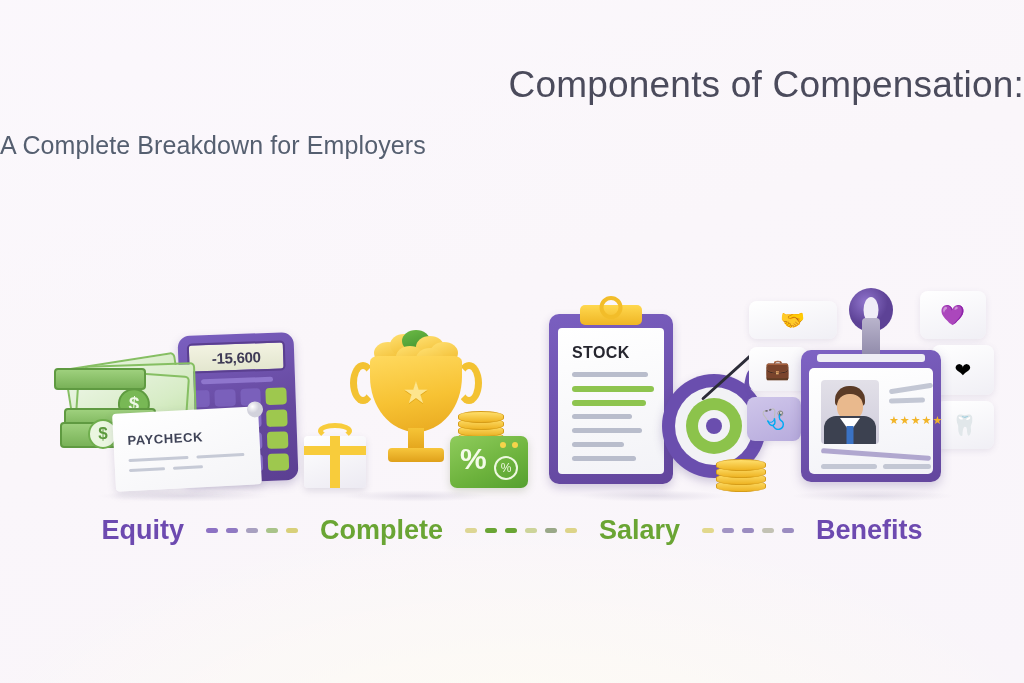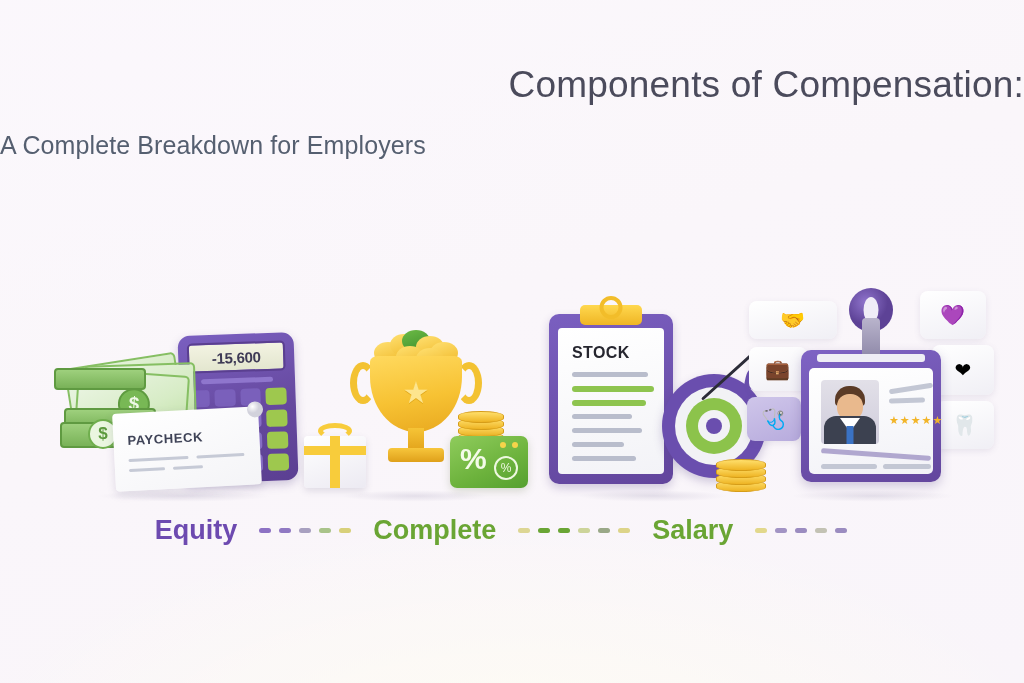--- a/index.html
+++ b/index.html
@@ -428,15 +428,16 @@
         <i class="dash" style="background: rgb(221, 212, 137);"></i>
     </span>
     <span class="lbl" style="color: rgb(106, 165, 52);">Salary</span>
     <span class="conn">
       <i class="dash" style="background: rgb(226, 216, 140);"></i>
         <i class="dash" style="background: rgb(162, 148, 196);"></i>
       <i class="dash" style="background: rgb(155, 140, 192);"></i>
         <i class="dash" style="background: rgb(195, 194, 180);"></i>
       <i class="dash" style="background: rgb(155, 140, 192);"></i>
     </span>
+    <span class="lbl" style="color: rgb(109, 74, 176);">Benefits</span>
   </div>
 
 </div>
 
 </body></html>

